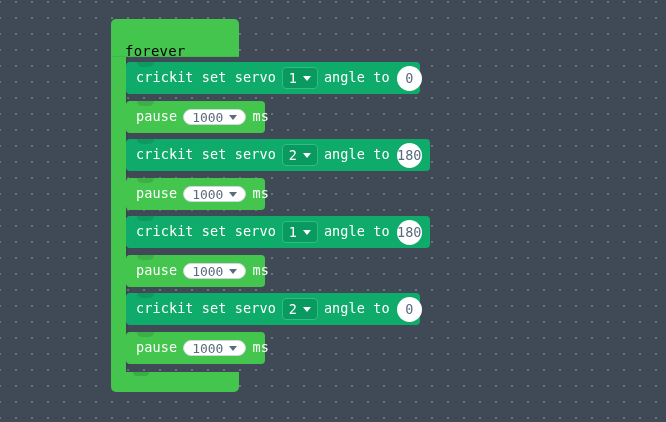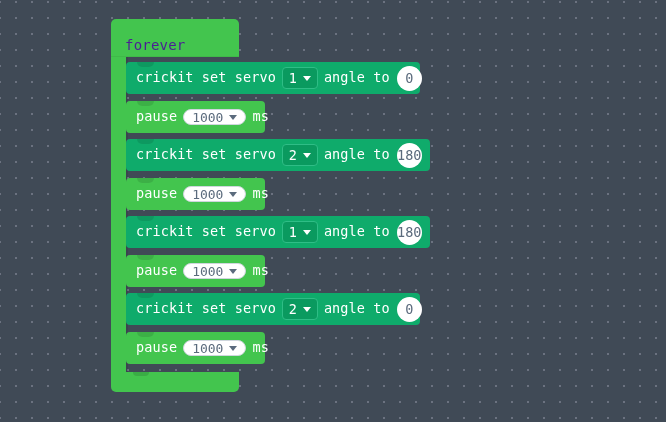--- a/index.html
+++ b/index.html
@@ -39,23 +39,23 @@
     left: 0; top: 0;
     width: 128px;
     height: 38px;
     background: #43c54e;
     border-radius: 5px 5px 0 0;
     box-shadow: inset 0 -1px 0 rgba(0,0,0,.06);
   }
   .forever-label {
     position: absolute;
     left: 14px;
-    top: 18px;
+    top: 24px;
     font-size: 14px;
-    color: #4c1d95;
+    color: #000000;
     letter-spacing: .2px;
     white-space: nowrap;
   }
   .forever-spine {
     position: absolute;
     left: 0;
     top: 38px;
     width: 15px;
     height: 315px;
     background: #43c54e;

